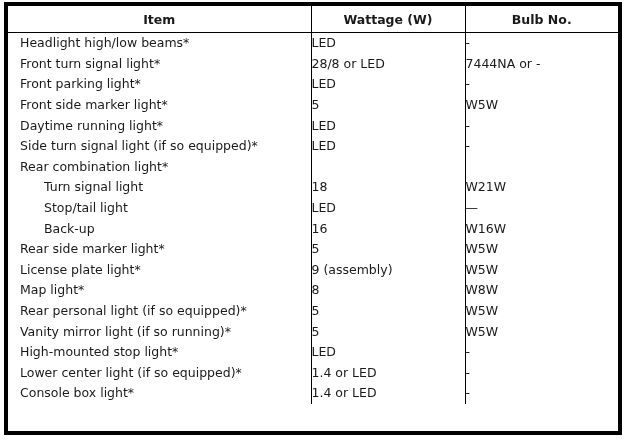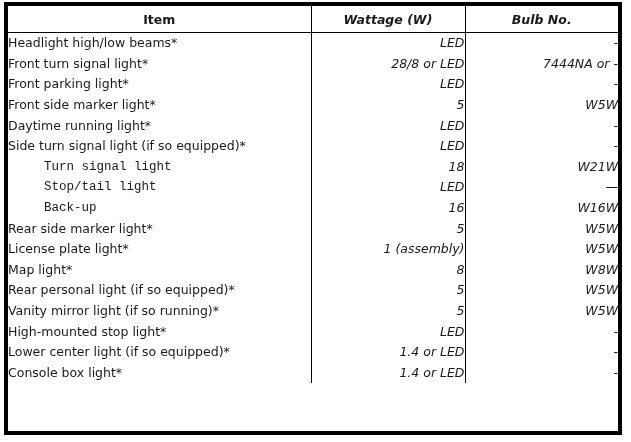--- a/index.html
+++ b/index.html
@@ -9,24 +9,24 @@
               border-top: 4px solid #000; border-left: 4px solid #000;
               border-right: 4px solid #000; border-bottom: 4px solid #000;
               box-sizing: border-box; }
   table { border-collapse: collapse; width: 100%; table-layout: fixed; }
   col.c1 { width: 303px; }
   col.c2 { width: 154px; }
   col.c3 { width: auto; }
   th { font-weight: bold; font-size: 12.5px; height: 26px; padding: 0; text-align: center;
        border-bottom: 1.5px solid #000; }
   td { font-size: 12.5px; height: 20.6px; padding: 0; line-height: 20px; white-space: nowrap; }
-  th + th, td + td { border-left: 1.5px solid #000; font-style: italic; }
-  td.item { padding-left: 0; text-align: left; }
-  td.item.sub { padding-left: 36px; font-family: Liberation Mono, monospace; }
-  td.watt, td.bulb { text-align: right; }
+  th + th, td + td { border-left: 1.5px solid #000; }
+  td.item { padding-left: 12px; text-align: left; }
+  td.item.sub { padding-left: 36px; }
+  td.watt, td.bulb { text-align: left; }
 </style>
 </head>
 <body>
 
 <div class="tbl-wrap">
   <table>
     <colgroup>
         <col class="c1">
         <col class="c2">
         <col class="c3">
@@ -63,20 +63,25 @@
           <td class="item">Daytime running light*</td>
           <td class="watt">LED</td>
           <td class="bulb">-</td>
         </tr>
         <tr>
           <td class="item">Side turn signal light (if so equipped)*</td>
           <td class="watt">LED</td>
           <td class="bulb">-</td>
         </tr>
         <tr>
+          <td class="item">Rear combination light*</td>
+          <td class="watt"></td>
+          <td class="bulb"></td>
+        </tr>
+        <tr>
           <td class="item sub">Turn signal light</td>
           <td class="watt">18</td>
           <td class="bulb">W21W</td>
         </tr>
         <tr>
           <td class="item sub">Stop/tail light</td>
           <td class="watt">LED</td>
           <td class="bulb">—</td>
         </tr>
         <tr>
@@ -84,21 +89,21 @@
           <td class="watt">16</td>
           <td class="bulb">W16W</td>
         </tr>
         <tr>
           <td class="item">Rear side marker light*</td>
           <td class="watt">5</td>
           <td class="bulb">W5W</td>
         </tr>
         <tr>
           <td class="item">License plate light*</td>
-          <td class="watt">1 (assembly)</td>
+          <td class="watt">9 (assembly)</td>
           <td class="bulb">W5W</td>
         </tr>
         <tr>
           <td class="item">Map light*</td>
           <td class="watt">8</td>
           <td class="bulb">W8W</td>
         </tr>
         <tr>
           <td class="item">Rear personal light (if so equipped)*</td>
           <td class="watt">5</td>

